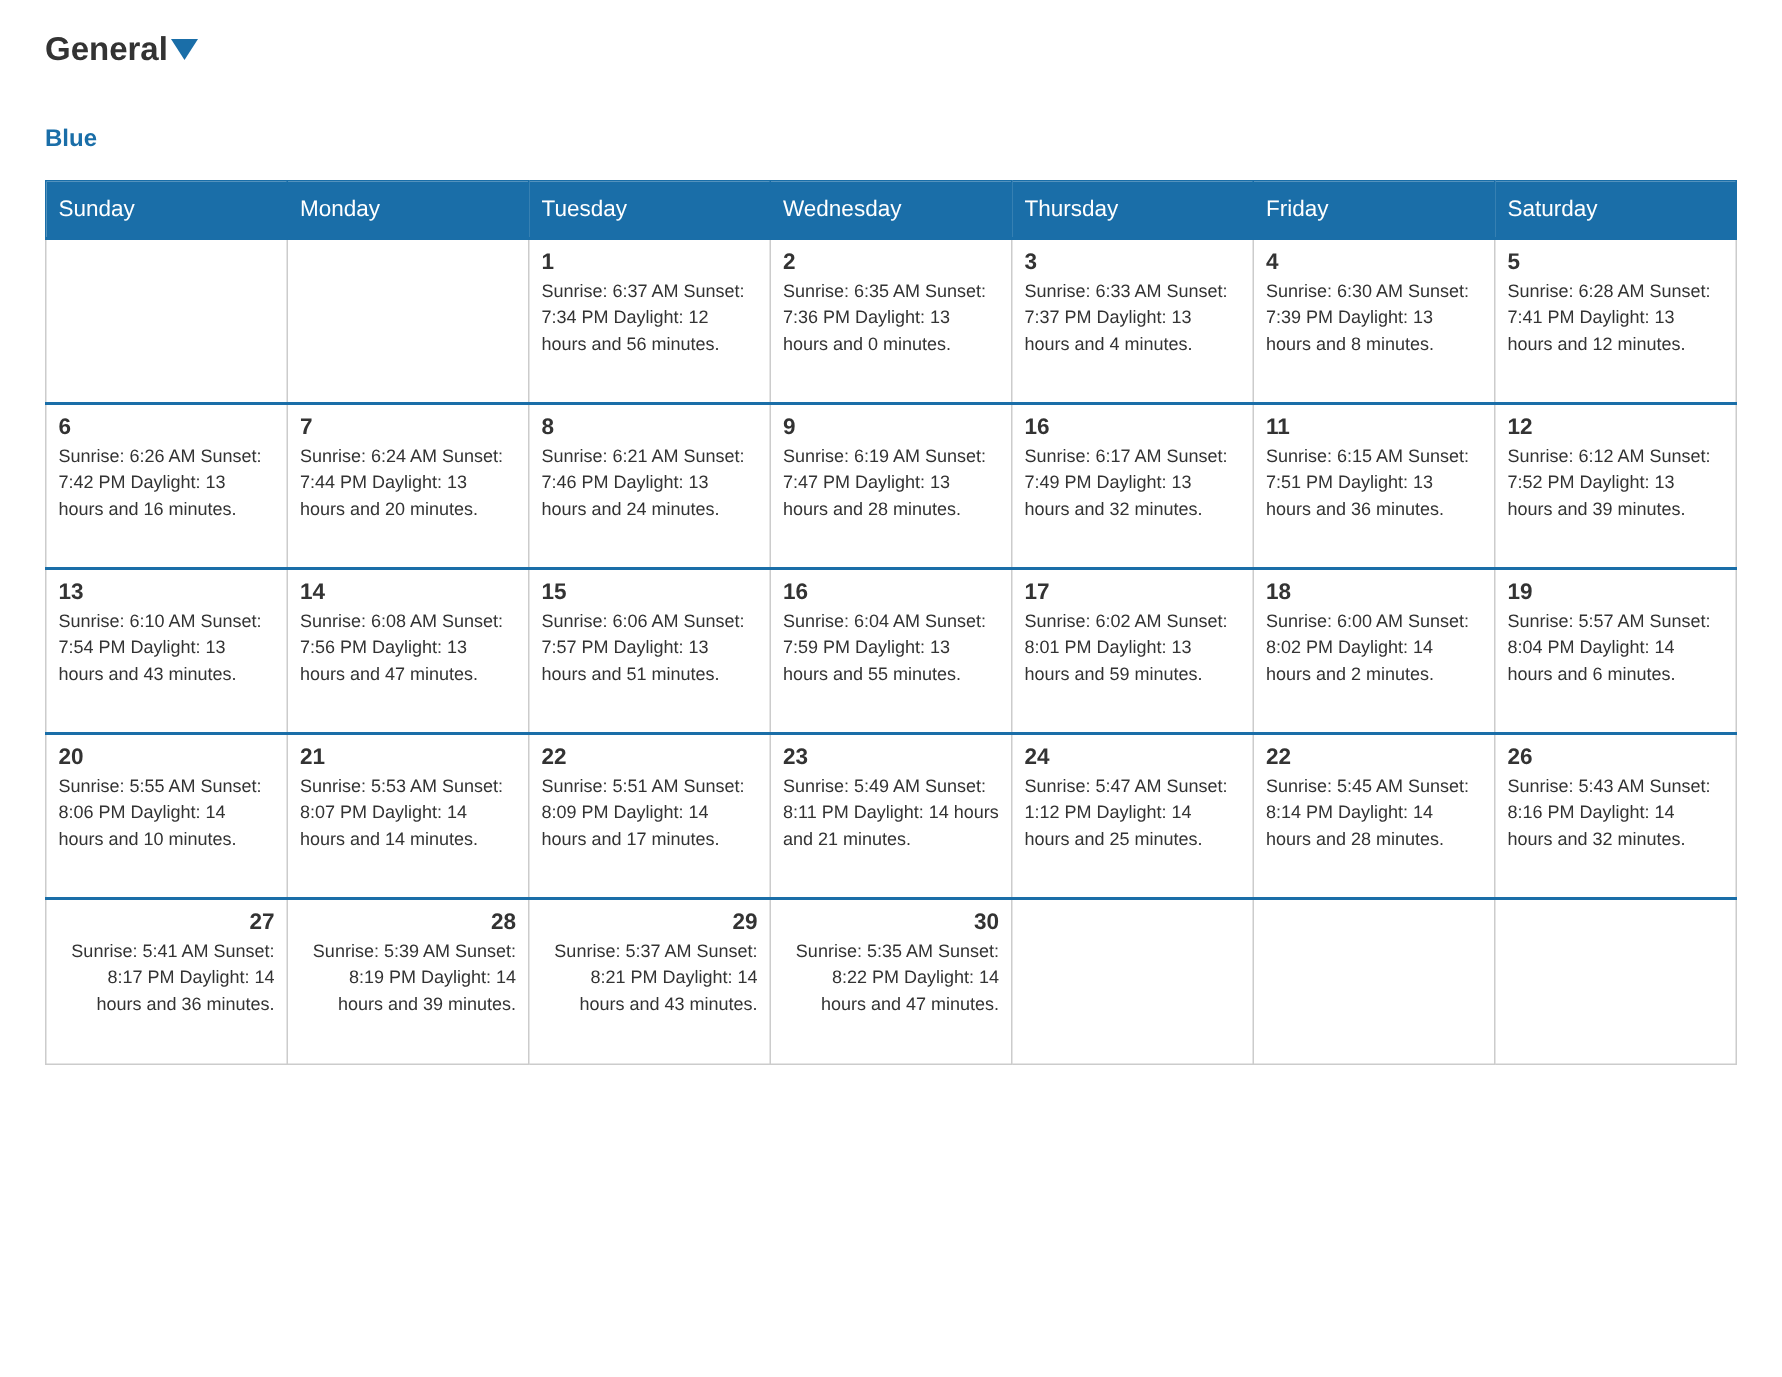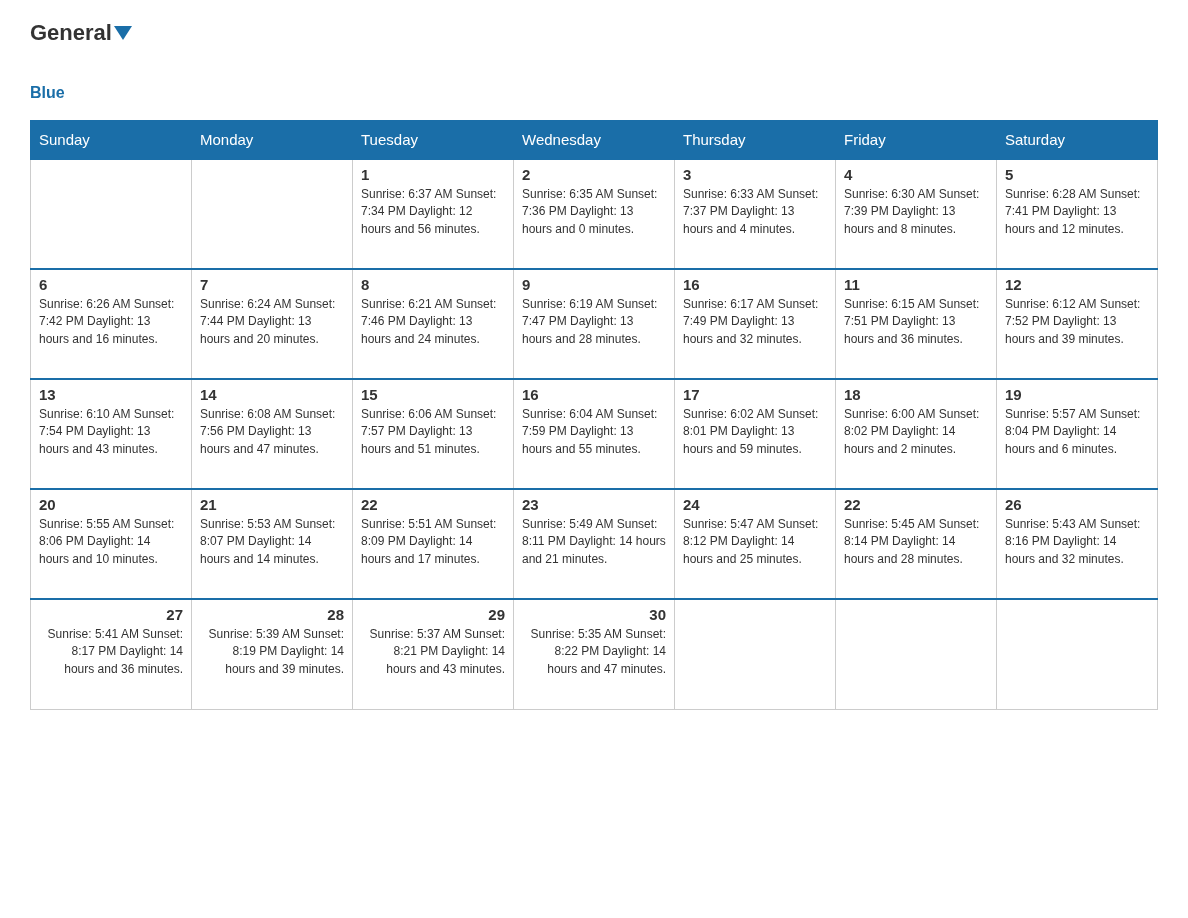--- a/index.html
+++ b/index.html
@@ -282,21 +282,21 @@
         <td>
           <span class="day-num">23</span>
           <div class="day-info">Sunrise: 5:49 AM
 Sunset: 8:11 PM
 Daylight: 14 hours
 and 21 minutes.</div>
         </td>
         <td>
           <span class="day-num">24</span>
           <div class="day-info">Sunrise: 5:47 AM
-Sunset: 8:12 PM
+Sunset: 1:12 PM
 Daylight: 14 hours
 and 25 minutes.</div>
         </td>
         <td>
           <span class="day-num">22</span>
           <div class="day-info">Sunrise: 5:45 AM
 Sunset: 8:14 PM
 Daylight: 14 hours
 and 28 minutes.</div>
         </td>

